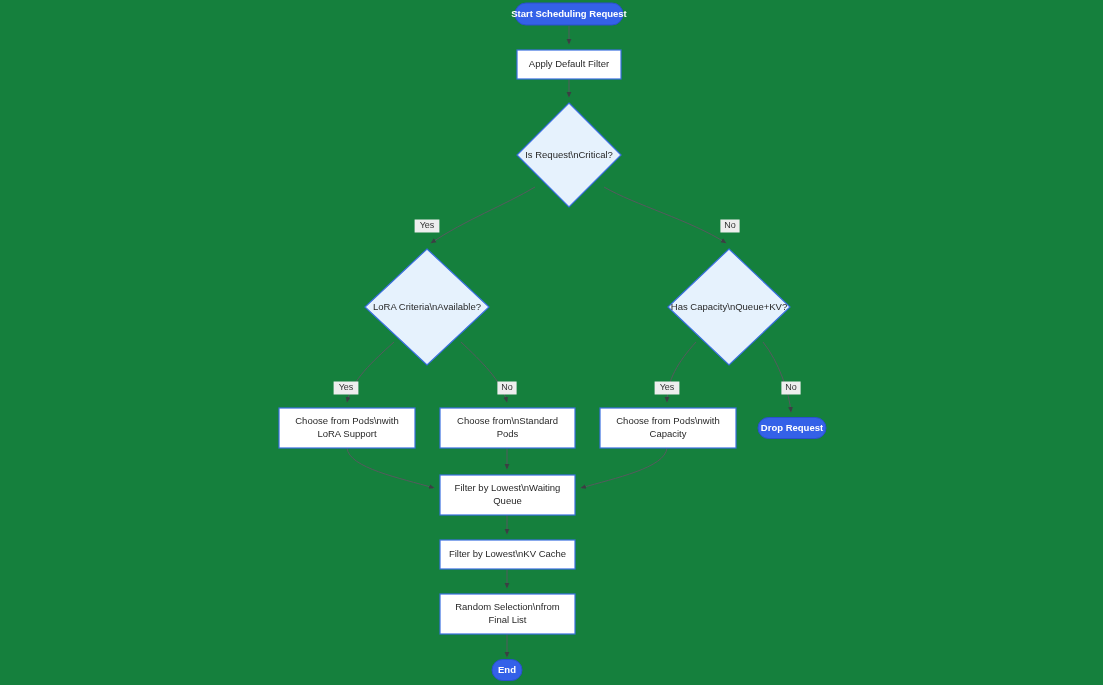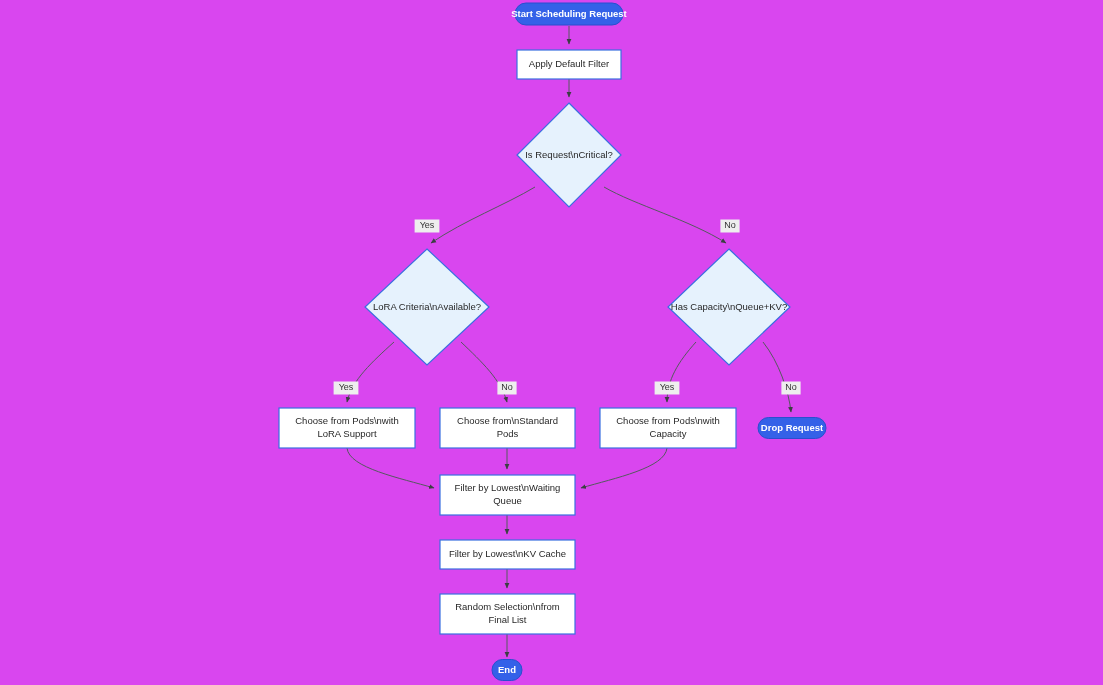--- a/index.html
+++ b/index.html
@@ -10,21 +10,21 @@
   body {
     width: 1103px;
     height: 685px;
     font-family: "Liberation Sans", sans-serif;
     overflow: hidden;
   }
   #flowchart-root {
     position: relative;
     width: 1103px;
     height: 685px;
-    background: #d946ef;
+    background: #15803d;
   }
   svg#flow-svg {
     display: block;
     width: 1103px;
     height: 685px;
   }
   .node-label {
     font-family: "Liberation Sans", sans-serif;
     font-size: 9.5px;
     fill: #272727;

